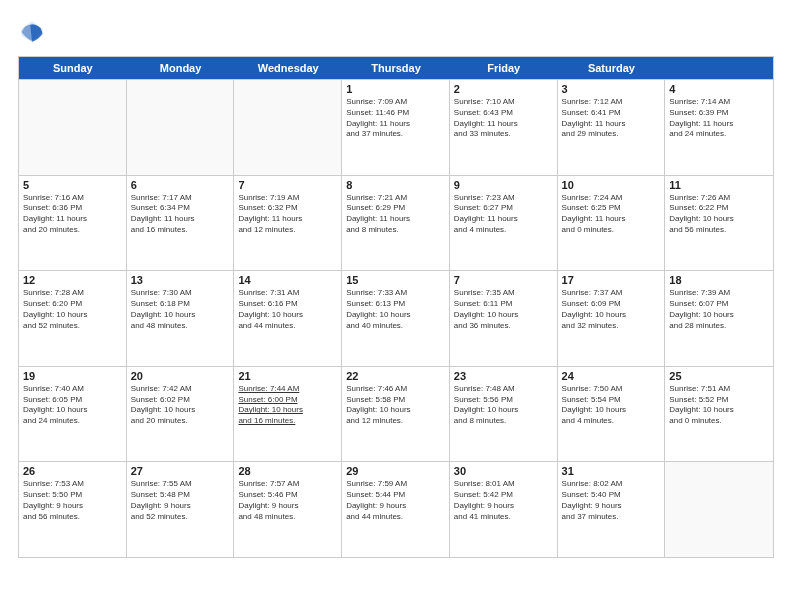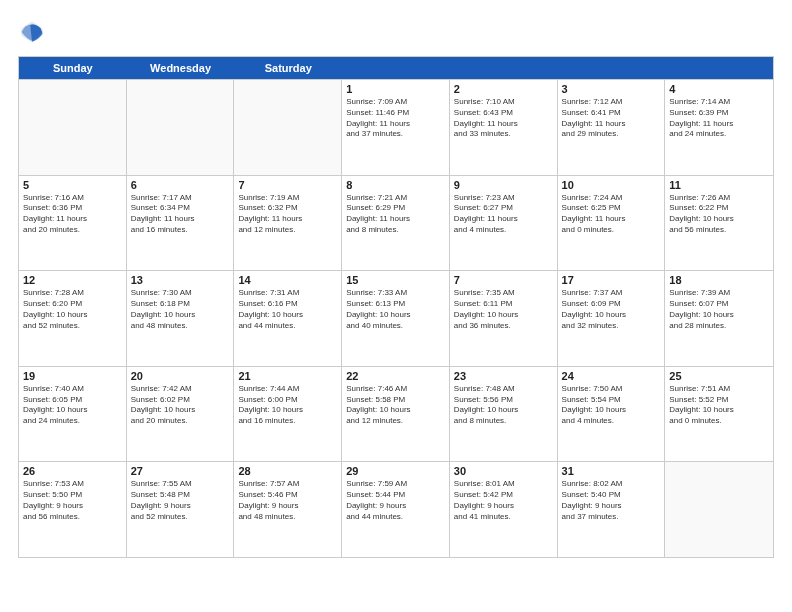--- a/index.html
+++ b/index.html
@@ -124,21 +124,24 @@
     </div>
     <div class="title-block">
       <div class="month-title"></div>
       <div class="location"></div>
     </div>
   </div>
 
   <div class="calendar">
     <div class="cal-header">
     <div class="cal-header-cell">Sunday</div>
+        <div class="cal-header-cell">Monday</div>
         <div class="cal-header-cell">Wednesday</div>
+        <div class="cal-header-cell">Thursday</div>
+        <div class="cal-header-cell">Friday</div>
         <div class="cal-header-cell">Saturday</div>
       </div>
     <div class="cal-body">
     <div class="cal-row">
           <div class="cal-cell empty"></div>
           <div class="cal-cell empty"></div>
           <div class="cal-cell empty"></div>
           <div class="cal-cell">
             <div class="cell-day">1</div>
             <div class="cell-info" style="white-space: pre-line;">Sunrise: 7:09 AM
@@ -280,21 +283,21 @@
           </div>
           <div class="cal-cell">
             <div class="cell-day">20</div>
             <div class="cell-info" style="white-space: pre-line;">Sunrise: 7:42 AM
 Sunset: 6:02 PM
 Daylight: 10 hours
 and 20 minutes.</div>
           </div>
           <div class="cal-cell">
             <div class="cell-day">21</div>
-            <div class="cell-info" style="white-space: pre-line;">Sunrise: 7:44 AM
+            <div class="cell-info" style="white-space: pre-line; text-decoration: underline;">Sunrise: 7:44 AM
 Sunset: 6:00 PM
 Daylight: 10 hours
 and 16 minutes.</div>
           </div>
           <div class="cal-cell">
             <div class="cell-day">22</div>
             <div class="cell-info" style="white-space: pre-line;">Sunrise: 7:46 AM
 Sunset: 5:58 PM
 Daylight: 10 hours
 and 12 minutes.</div>

